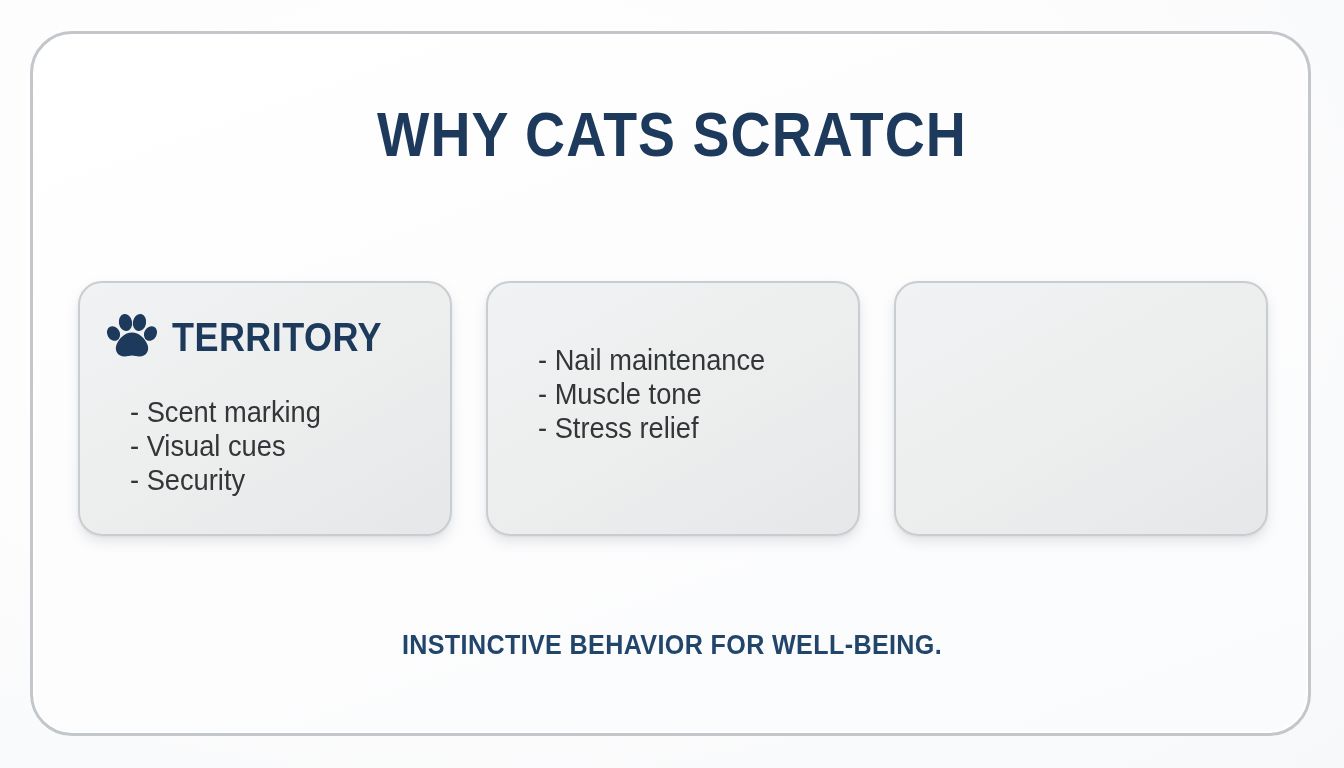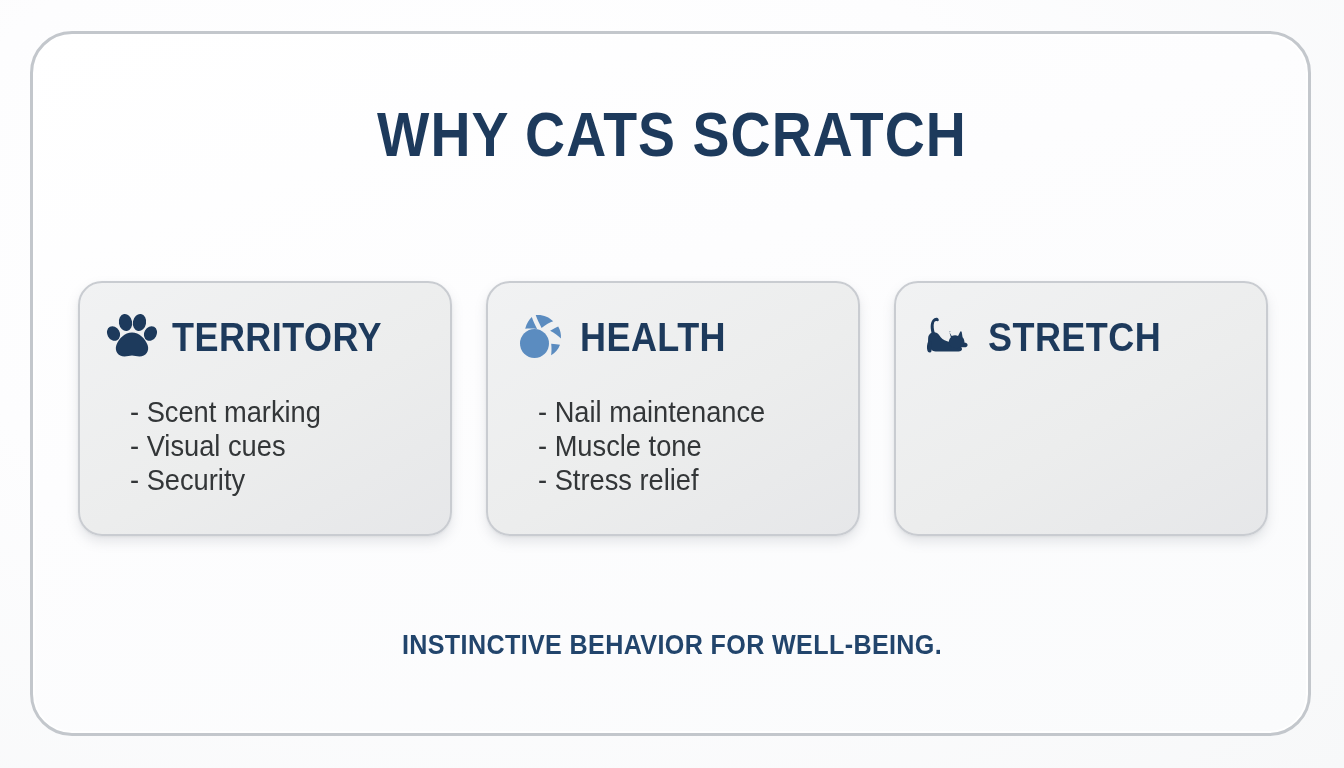--- a/index.html
+++ b/index.html
@@ -169,58 +169,27 @@
         <span class="card-title">TERRITORY</span>
       </div>
       <ul class="card-list">
         <li>- Scent marking</li>
         <li>- Visual cues</li>
         <li>- Security</li>
       </ul>
     </div>
 
     <div class="card">
-      <div class="card-head">
-        <span class="card-icon">
-          <svg width="52" height="52" viewBox="0 0 52 52" aria-hidden="true">
-            <g fill="#5b8cc0">
-              <path d="M24 4c6 0 11.4 2.4 15.2 6.3-3.4 1.2-7.6 3.4-11.6 6.6-2.5-4.6-4.8-9.2-5.9-12.8.8-.1 1.5-.1 2.3-.1z"></path>
-              <path d="M44.2 15.4c2.1 3.6 3.1 7.8 2.7 12.1-2.6-2.6-6.4-5.4-10.8-7.7 3.1-2.2 6.1-3.6 8.1-4.4z"></path>
-              <path d="M46 33.8c-1.6 4.4-4.7 8.2-8.9 10.5.5-3.1.6-7.2.1-11.6 3.7.1 6.8.6 8.8 1.1z"></path>
-              <path d="M17.8 6.1c1.2 3.5 3.1 7.7 5.3 11.9-4.3-.6-8.5-.6-11.9-.3 1.4-4.9 3.7-8.9 6.6-11.6z"></path>
-              <circle cx="20.5" cy="32.5" r="14.5"></circle>
-            </g>
-          </svg>
-        </span>
-        <span class="card-title">HEALTH</span>
-      </div>
       <ul class="card-list">
         <li>- Nail maintenance</li>
         <li>- Muscle tone</li>
         <li>- Stress relief</li>
       </ul>
     </div>
 
     <div class="card">
-      <div class="card-head">
-        <span class="card-icon">
-          <svg width="56" height="48" viewBox="0 0 56 48" aria-hidden="true">
-            <g fill="#1d3a5c">
-
-              <path d="M10.5 20.5C9.2 15 8.5 9.5 11.5 5.5c2-2.7 5.3-2.9 6.3-.8.9 1.9-.6 3-1.9 2.2-1.2-.7-2.4.2-2.9 1.8-.9 3-.3 7.3.9 11.2z"></path>
-
-              <path d="M10 19.5c3.4-1.6 6.8-.3 8.6 2.6 1.9 3 4.6 5.4 8.4 6.6 1.9.6 3.9.9 5.8 1l12.6.2c2.3 0 3.7 1.1 3.7 2.6 0 1.5-1.4 2.6-3.7 2.6l-3.2-.1c.6.6.9 1.3.9 2 0 1.5-1.4 2.6-3.7 2.6H14.8c-2.4 0-4.3-1-5.6-2.9-2.2-3.2-3-7.3-2.6-11.4.2-2.3.9-4.1 3.4-5.8z"></path>
-
-              <path d="M6.8 28.2c-1.4 3.1-1.9 6.9-1 10.4.4 1.5 1.6 2.3 2.9 2 1.3-.3 1.9-1.5 1.5-3-.7-2.7-.4-5.5.5-7.9z"></path>
-
-              <path d="M33.6 16.8l2.4 4.2c2.2-1.1 4.6-1.2 6.8-.2l2.2-4.3c.5-1 1.6-.8 1.8.3l.9 5.6c1.3 1.4 2 3.2 2 5 0 4.2-3.6 6.6-8.4 6.6-4.9 0-8.4-2.4-8.4-6.6 0-1.9.8-3.8 2.2-5.2l-1.5-5.2c-.3-1 .6-1.7 1.3-1.1z" transform="translate(-4 2)"></path>
-            </g>
-          </svg>
-        </span>
-        <span class="card-title">STRETCH</span>
-      </div>
     </div>
 
   </div>
 
   <div class="footer">INSTINCTIVE BEHAVIOR FOR WELL-BEING.</div>
 
 </div>
 
 </body></html>

